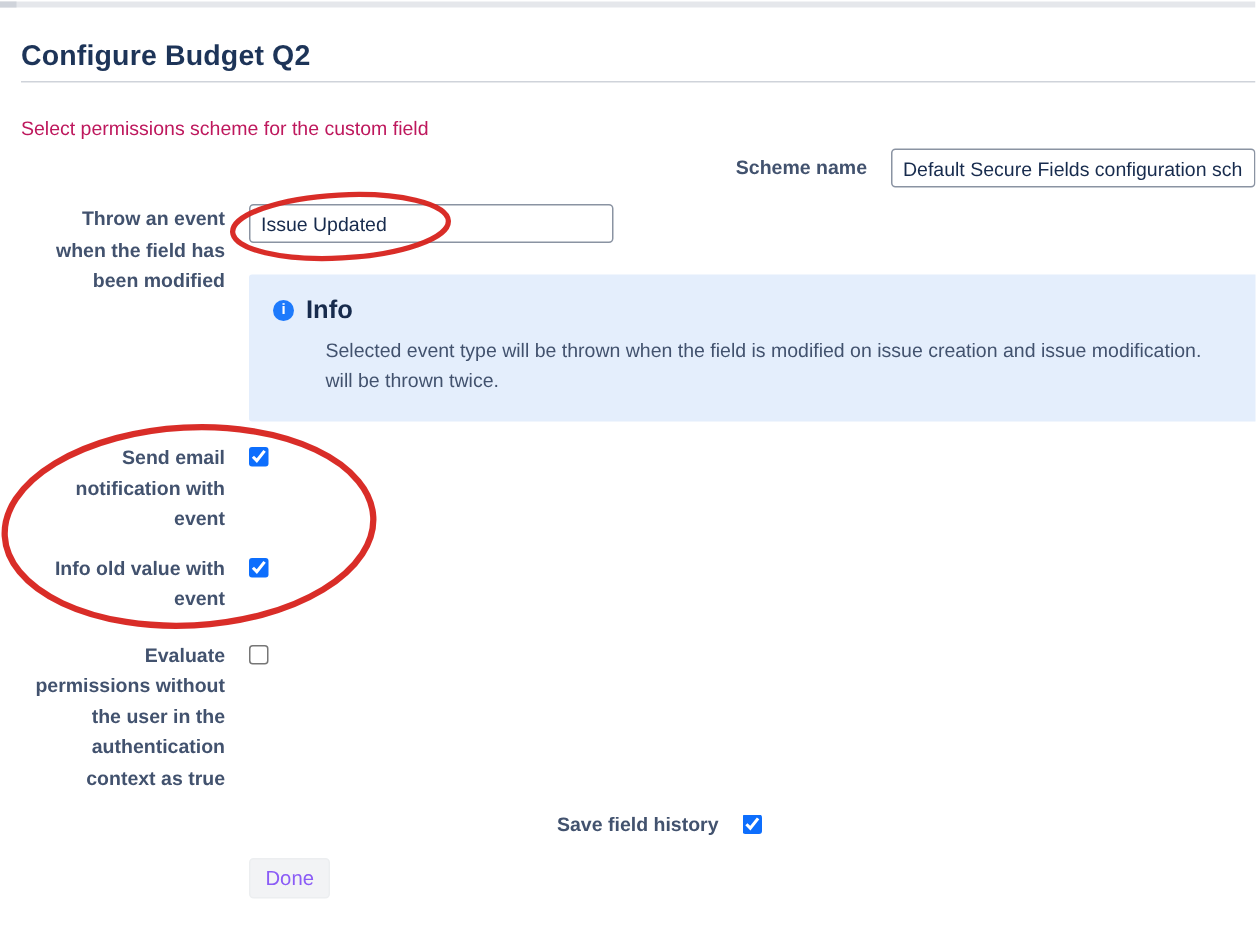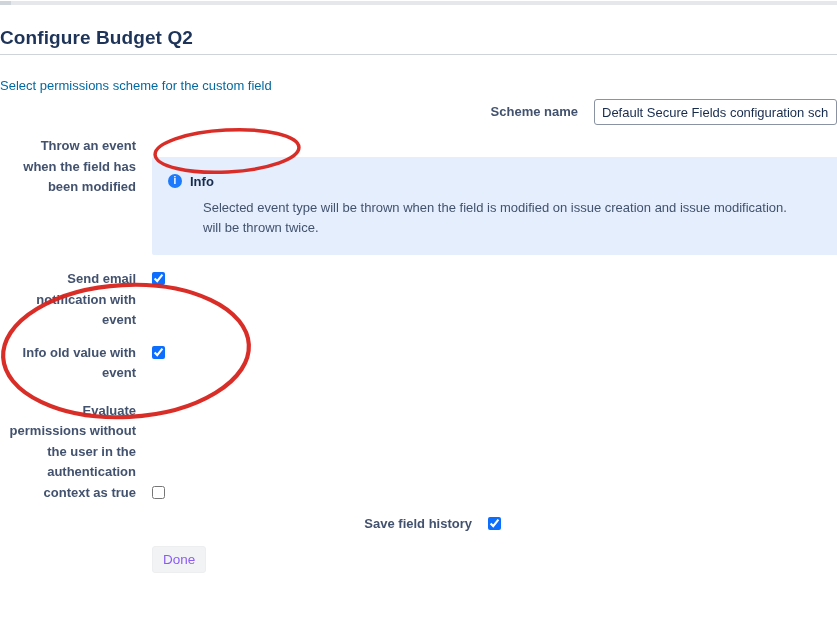--- a/index.html
+++ b/index.html
@@ -8,30 +8,30 @@
     width: 837px; height: 623px; position: relative;
     background: #ffffff;
     font-family: "Liberation Sans", sans-serif;
     -webkit-font-smoothing: antialiased;
   }
 
   
   .top-bar { position: absolute; top: 1px; left: 0; width: 837px; height: 4px; background: #e5e7eb; }
   .top-bar-thumb { position: absolute; top: 0; left: 0; width: 11px; height: 4px; background: #cfd3da; }
 
-  main { }
+  main { padding-left: 14px; }
 
   .page-title {
     margin: 0; padding-top: 28px;
     font-size: 19px; line-height: 20px; font-weight: 700;
     color: #1d3458; letter-spacing: 0.1px;
   }
   .divider { height: 1px; background: #cfd3da; margin-top: 6px; }
 
-  .intro { margin-top: 22px; font-size: 13px; line-height: 18px; color: #0369a1; }
+  .intro { margin-top: 22px; font-size: 13px; line-height: 18px; color: #be185d; }
 
   .form { margin-top: 4px; }
   .f-row { display: flex; align-items: flex-start; }
   .f-label {
     width: 136px; min-width: 136px; text-align: right;
     font-size: 13px; font-weight: 700; line-height: 20.5px;
     color: #42526e; white-space: pre-line;
   }
   .f-control { margin-left: 16px; }
 
@@ -52,29 +52,29 @@
     padding: 16px 16px 17px 16px;
   }
   .info-head { display: flex; align-items: center; height: 16px; }
   .info-icon {
     width: 14px; height: 14px; border-radius: 50%;
     background: #1d7afc; color: #ffffff;
     display: inline-flex; align-items: center; justify-content: center;
     font-size: 10px; font-weight: 700; line-height: 14px;
   }
   .info-icon::after { content: "i"; }
-  .info-title { margin-left: 8px; font-size: 13px; font-weight: 700; color: #172b4d; }
+  .info-title { margin-left: 8px; font-size: 17px; font-weight: 700; color: #172b4d; }
   .info-body {
     margin: 9px 0 0 35px; font-size: 13px; line-height: 20px;
     color: #42526e; white-space: pre-line;
   }
 
   .cb-row-1 { margin-top: 14px; }
   .cb-row-2 { margin-top: 12px; }
-  .cb-row-3 { margin-top: 17px; align-items: flex-end; }
+  .cb-row-3 { margin-top: 17px; }
   .cb-row-4 { margin-top: 11px; justify-content: center; }
   .checkbox {
     width: 13px; height: 13px; margin: 3px 0 0 0;
     accent-color: #0d6efd;
   }
 
   .done-button {
     margin: 11px 0 0 152px; height: 27px; padding: 0 10px;
     background: #f2f3f5; border: 1px solid #eceef0; border-radius: 3px;
     font-family: "Liberation Sans", sans-serif;
@@ -106,20 +106,21 @@
       <div class="f-control">
         <input type="text" class="text-input" value="Default Secure Fields configuration sch" style="">
       </div>
     </div>
 
     <div class="f-row mt-row2">
       <div class="f-label">Throw an event
 when the field has
 been modified</div>
       <div class="f-control">
+        <input type="text" class="text-input" value="Issue Updated" style="">
         <div class="info-box">
           <div class="info-head">
             <span class="info-icon"></span>
             <span class="info-title">Info</span>
           </div>
           <div class="info-body">Selected event type will be thrown when the field is modified on issue creation and issue modification.
 will be thrown twice.</div>
         </div>
       </div>
     </div>

